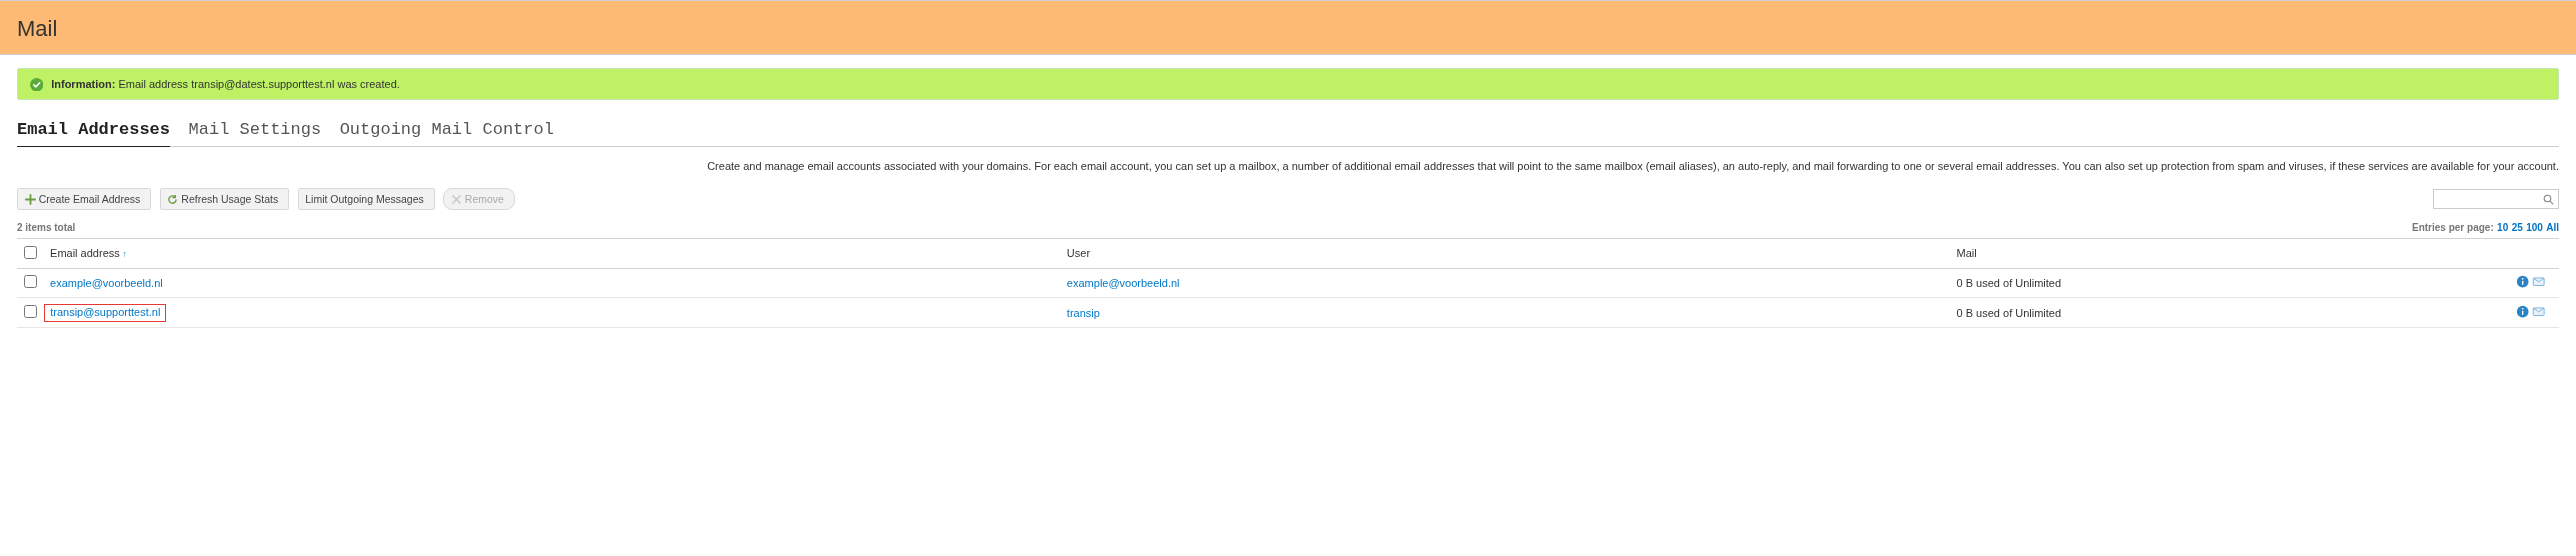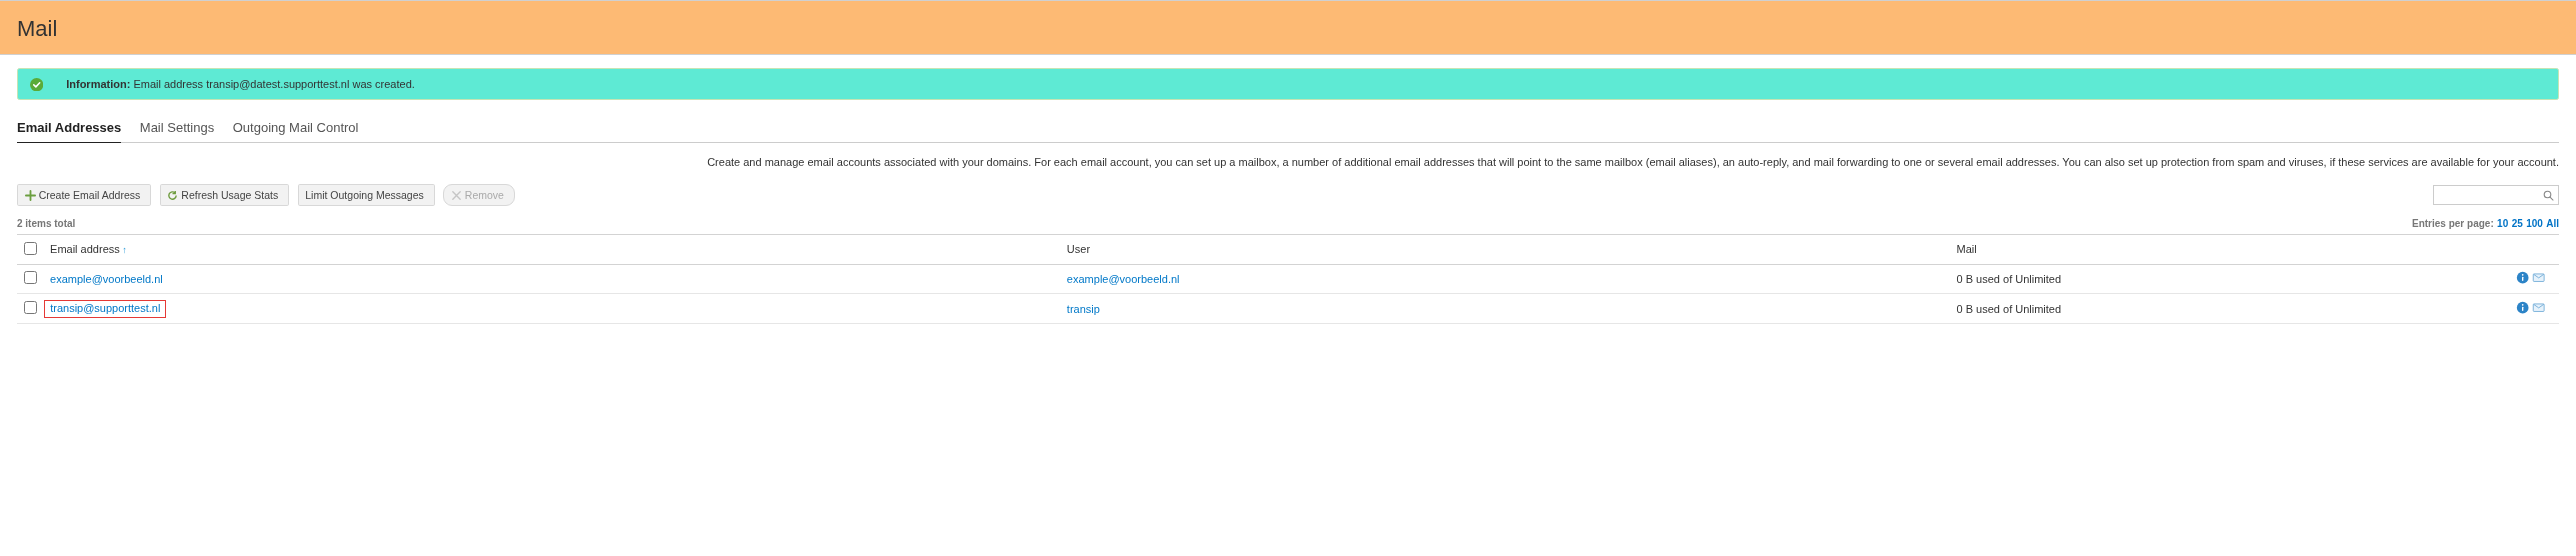--- a/index.html
+++ b/index.html
@@ -17,28 +17,28 @@
   }
   .page-title {
     font-size: 22px;
     font-weight: 400;
     color: #333;
   }
   .content {
     padding: 0 17px;
   }
   .info-banner {
-    background: #5eead4;
+    background: #bef264;
     border: 0.8px solid #c6e4b4;
     border-radius: 2.5px;
     padding: 8.4px 11.8px;
     margin-top: 13.4px;
     display: flex;
     align-items: center;
-    gap: 23px;
+    gap: 8px;
     font-size: 11px;
   }
   .info-banner .check-icon {
     width: 13.4px;
     height: 13.4px;
     display: inline-flex;
     align-items: center;
     justify-content: center;
     flex-shrink: 0;
   }
@@ -47,22 +47,23 @@
   .info-banner .info-text { color: #333; }
   .tabs {
     margin-top: 15px;
     border-bottom: 0.8px solid #ccc;
     display: flex;
     gap: 18.5px;
   }
   .tab {
     padding: 5px 0 6.7px 0;
     color: #555;
-    font-size: 13px;
+    font-size: 17px;
     cursor: pointer;
+    font-family: Liberation Mono, monospace;
   }
   .tab.active {
     font-weight: 600;
     color: #222;
     border-bottom: 1.7px solid #222;
     margin-bottom: -0.8px;
   }
   .description {
     margin-top: 11.8px;
     font-size: 11px;

